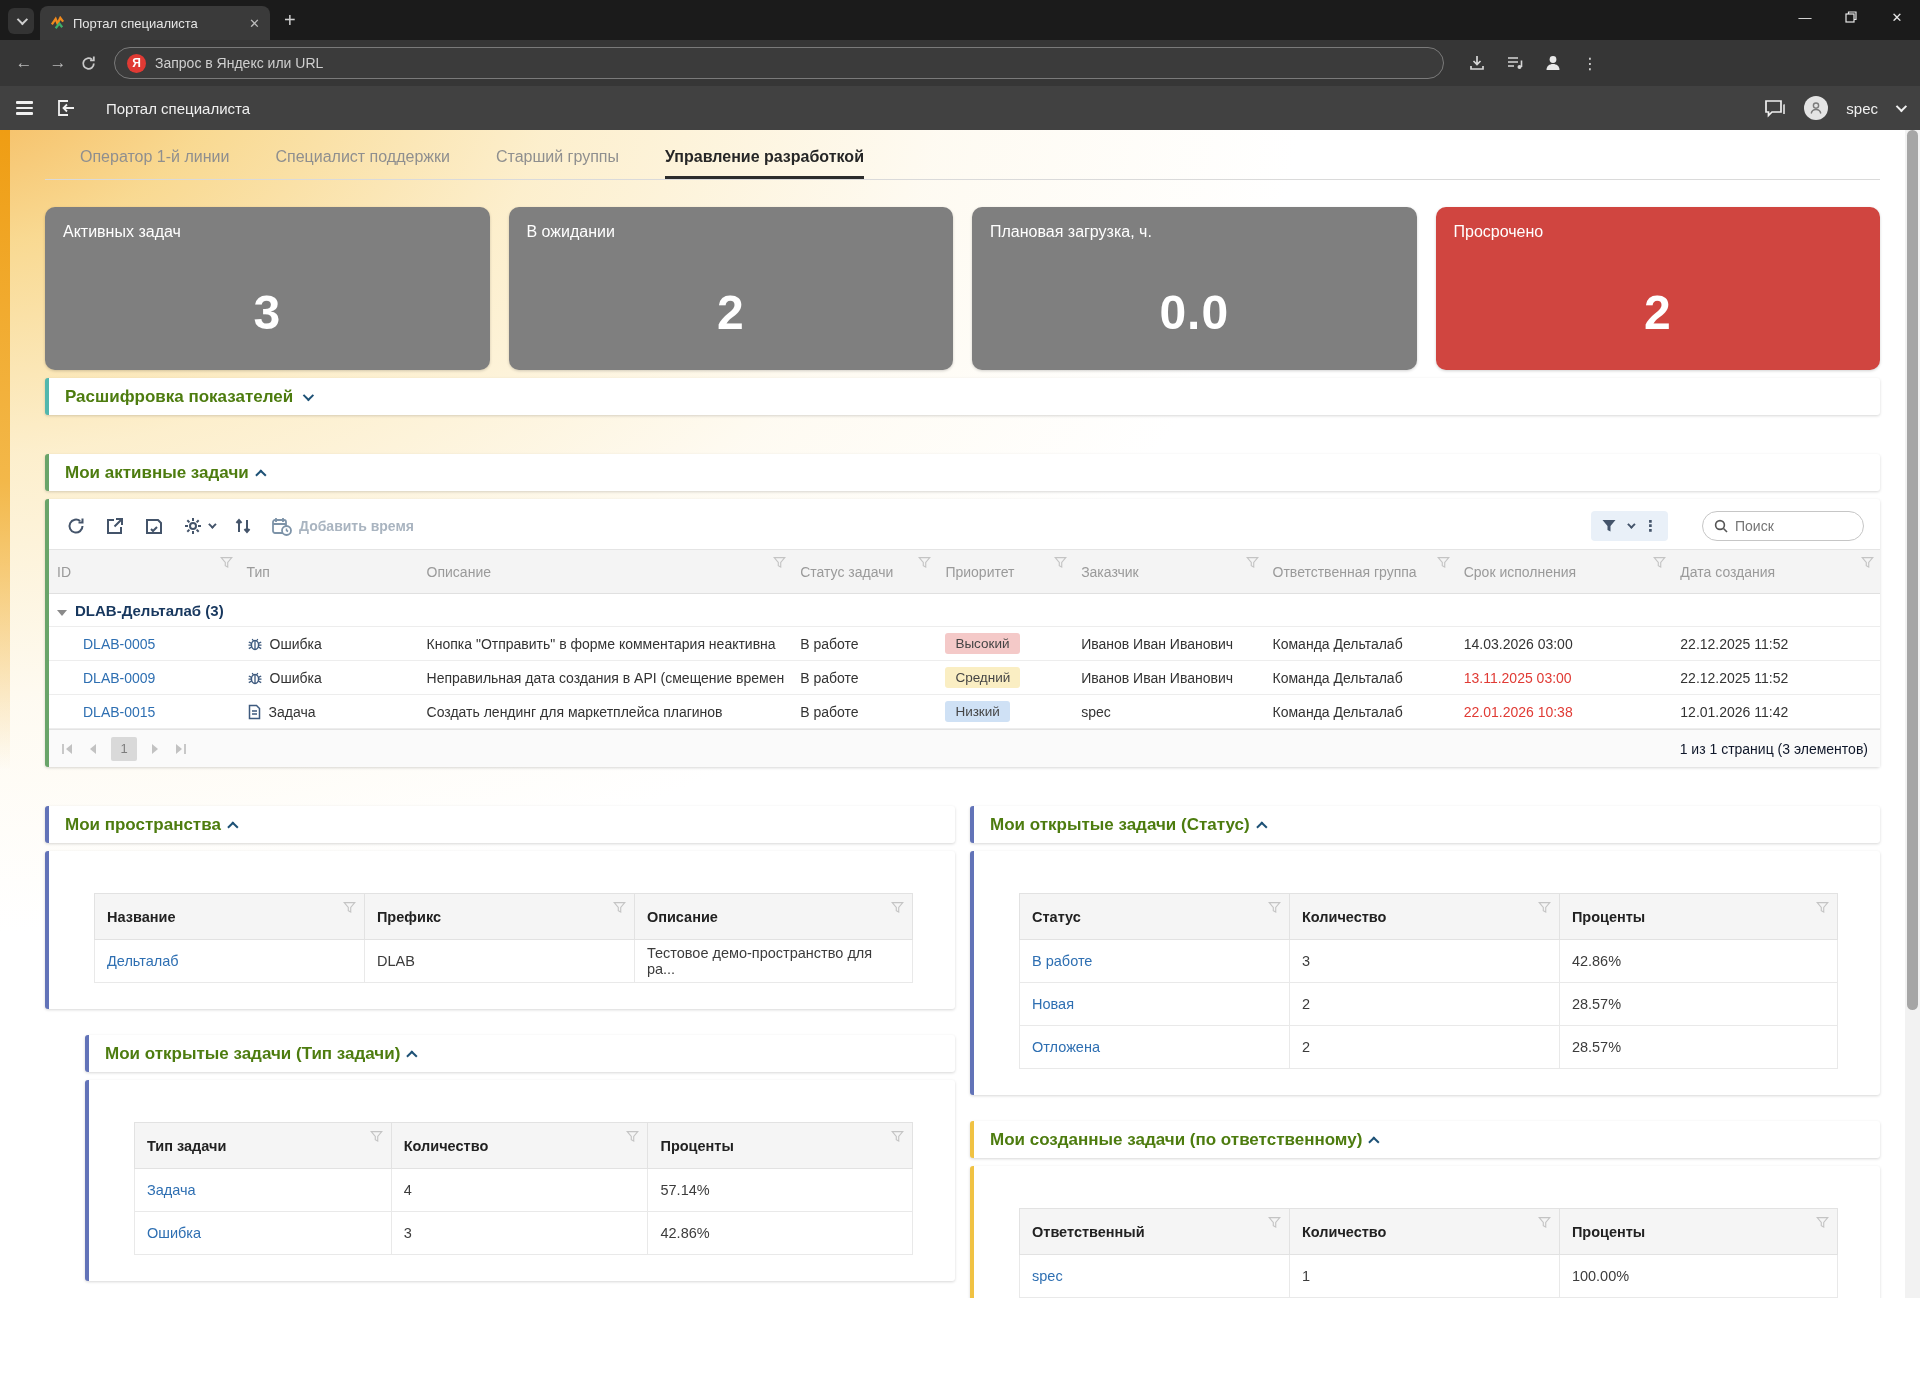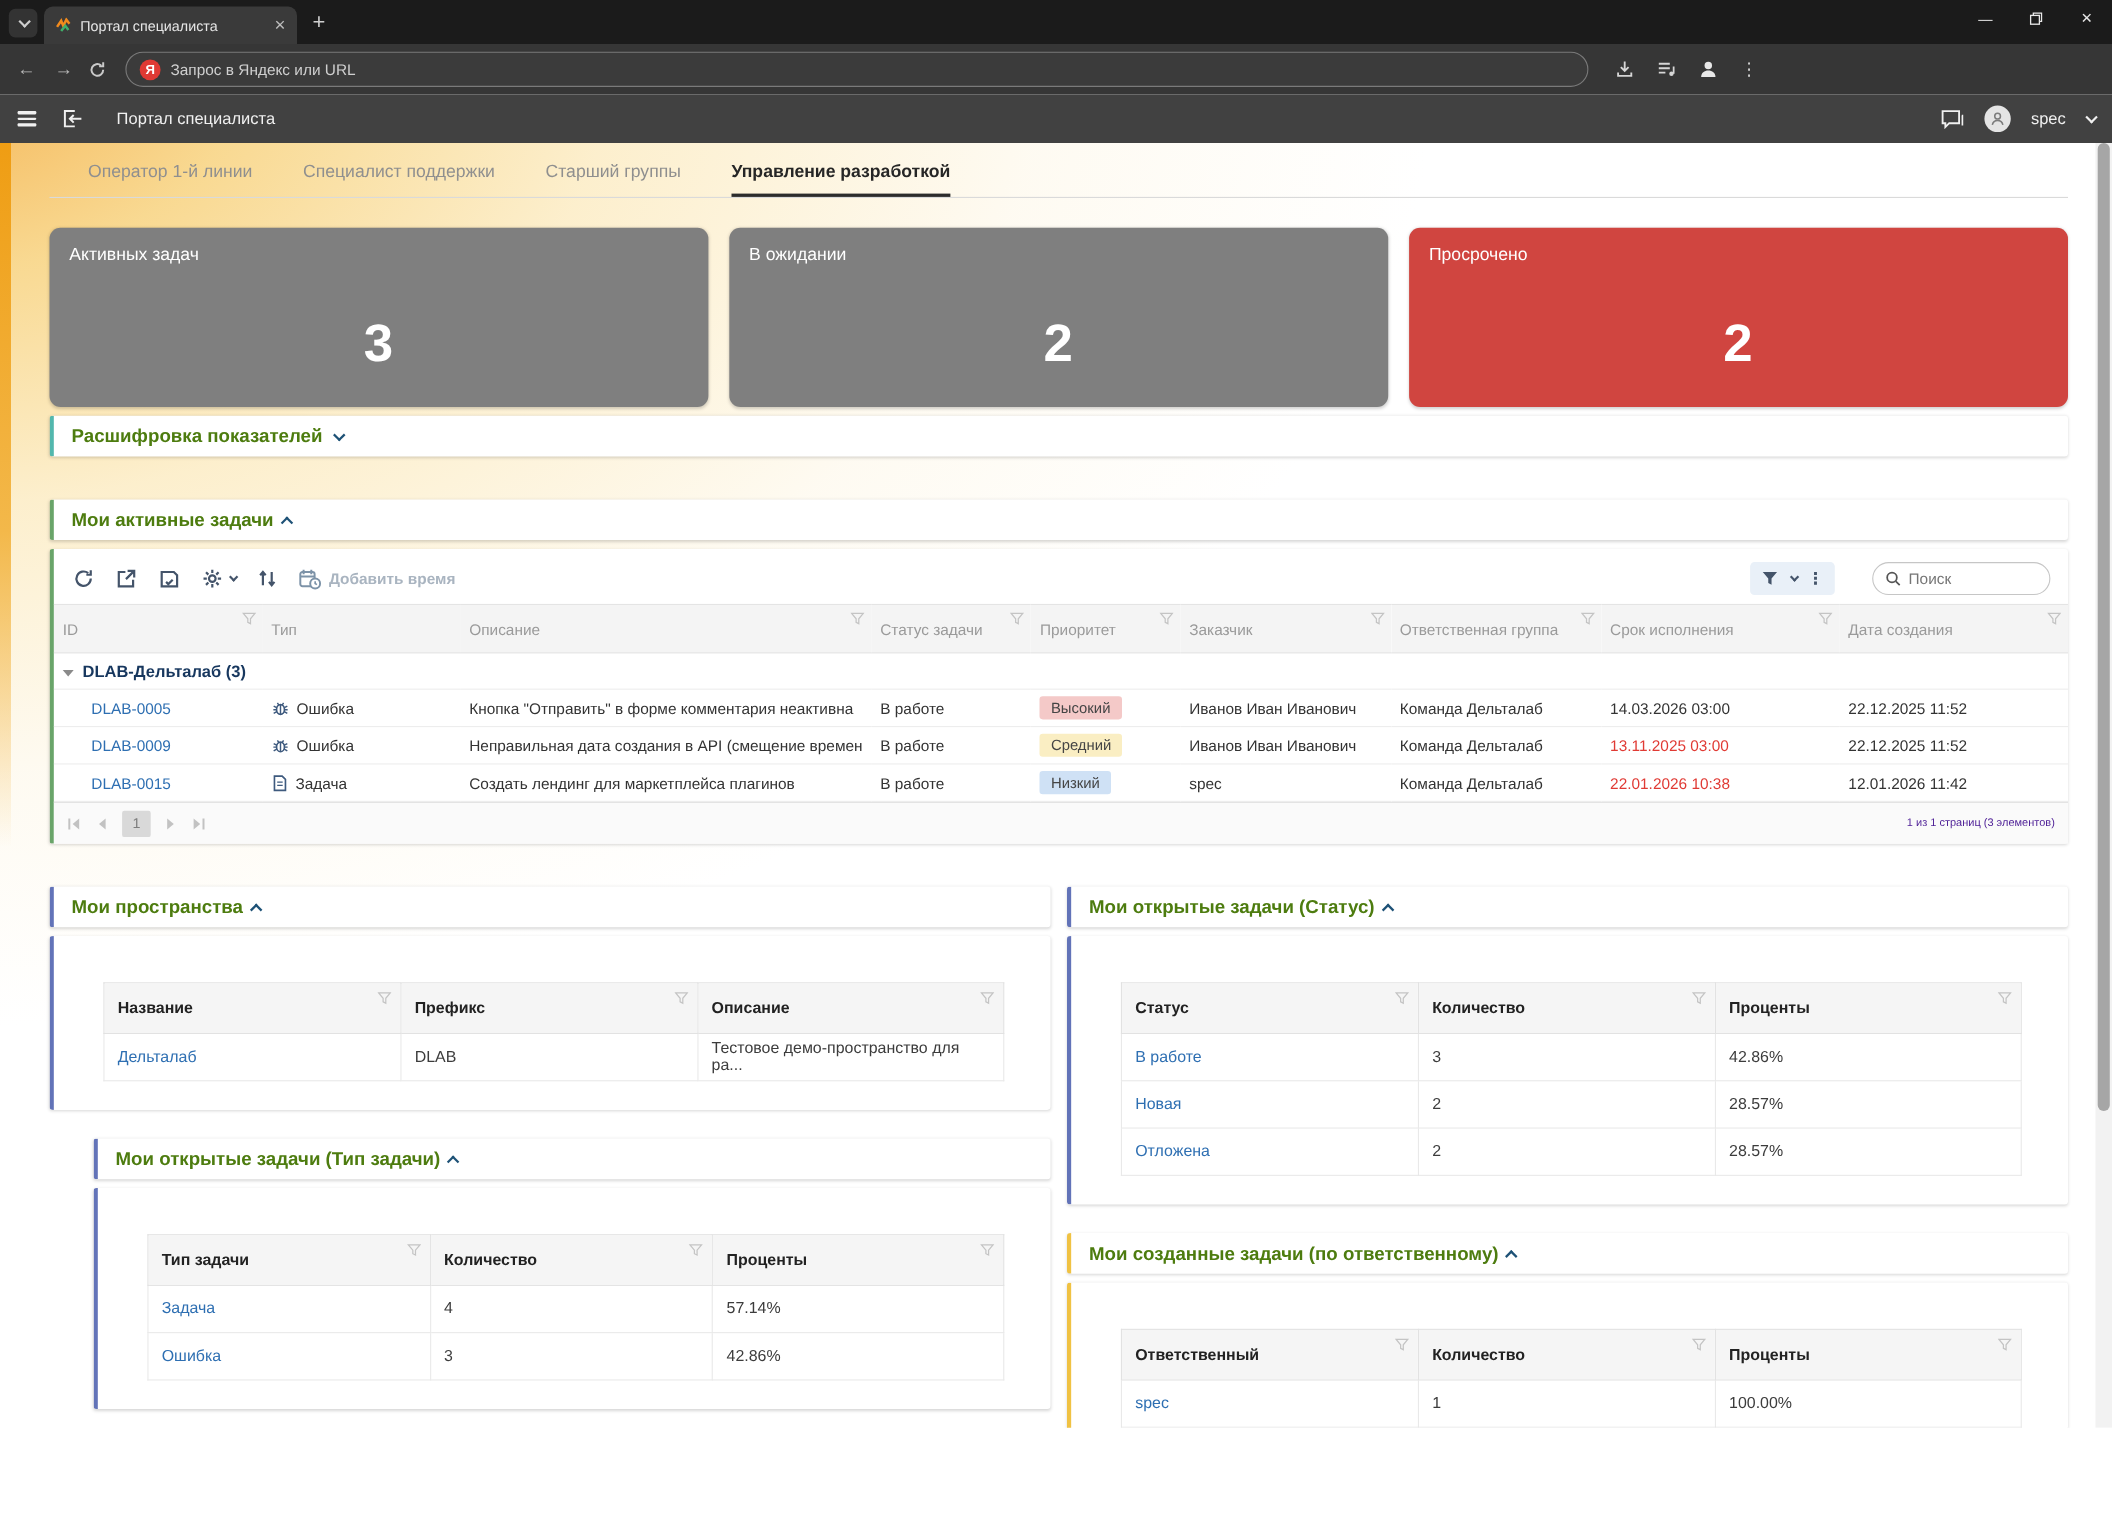--- a/index.html
+++ b/index.html
@@ -75,21 +75,21 @@
   .grouprow td { font-weight:700; color:#17375e; font-size:15px; }
   .tri { display:inline-block; width:0; height:0; border-left:5px solid transparent; border-right:5px solid transparent; border-top:6px solid #8a8a8a; margin-right:8px; }
   a.link { color:#2e6fb2; text-decoration:none; }
   .idcell { padding-left:34px !important; }
   .typecell { display:flex; align-items:center; gap:7px; height:33px; color:#333; }
   .badge { display:inline-block; padding:3px 10px; border-radius:3px; color:#454545; font-size:13.5px; }
   .red { color:#e03a34; }
 
   .pager { background:#fafafa; border-top:1px solid #e3e3e3; height:38px; display:flex; align-items:center; padding:0 12px; color:#c2c2c2; gap:14px; font-size:13px; }
   .pgbox { width:26px; height:24px; background:#d9d9d9; color:#7d7d7d; display:flex; align-items:center; justify-content:center; border-radius:2px; }
-  .pgsummary { margin-left:auto; color:#4c1d95; font-size:10px; }
+  .pgsummary { margin-left:auto; color:#0f172a; font-size:14px; }
 
   
   .grid2 { display:grid; grid-template-columns:1fr 1fr; gap:15px; margin-top:39px; align-items:start; }
   .smallcard { padding:42px 42px 26px 45px; }
   table.smalltbl { width:100%; border-collapse:collapse; font-size:14.5px; border:1px solid #e2e2e2; }
   .smalltbl th { background:#f5f5f5; border:1px solid #e2e2e2; text-align:left; font-weight:700; color:#222; height:46px; padding:2px 12px; position:relative; }
   .smalltbl th .funnel { position:absolute; right:8px; top:7px; color:#c4c4c4; }
   .smalltbl td { border:1px solid #e9e9e9; height:43px; padding:2px 12px; color:#3c3c3c; }
   .mt26 { margin-top:26px;padding-left:40px; }
 
@@ -212,20 +212,24 @@
   </div>
 
   <div class="cards">
     <div class="kcard" style="background: rgb(127, 127, 127);">
       <div class="lbl">Активных задач</div>
       <div class="val">3</div>
     </div>
     <div class="kcard" style="background: rgb(127, 127, 127);">
       <div class="lbl">В ожидании</div>
       <div class="val">2</div>
+    </div>
+    <div class="kcard" style="background: rgb(127, 127, 127);">
+      <div class="lbl">Плановая загрузка, ч.</div>
+      <div class="val">0.0</div>
     </div>
     <div class="kcard" style="background: rgb(208, 69, 64);">
       <div class="lbl">Просрочено</div>
       <div class="val">2</div>
     </div>
   </div>
 
   <div class="barpanel accentL" style="margin-top: 8px; border-left-color: rgb(82, 183, 173);">
     <span class="sect-title">Расшифровка показателей</span>
     <span class="chev down"></span>

